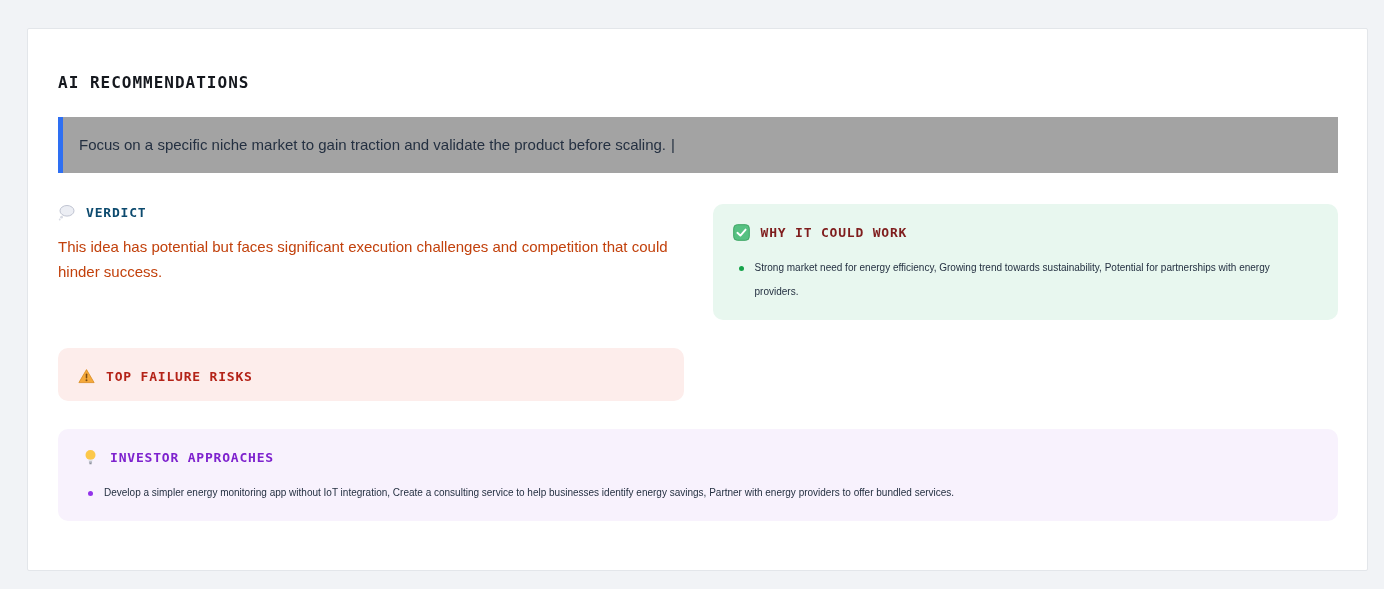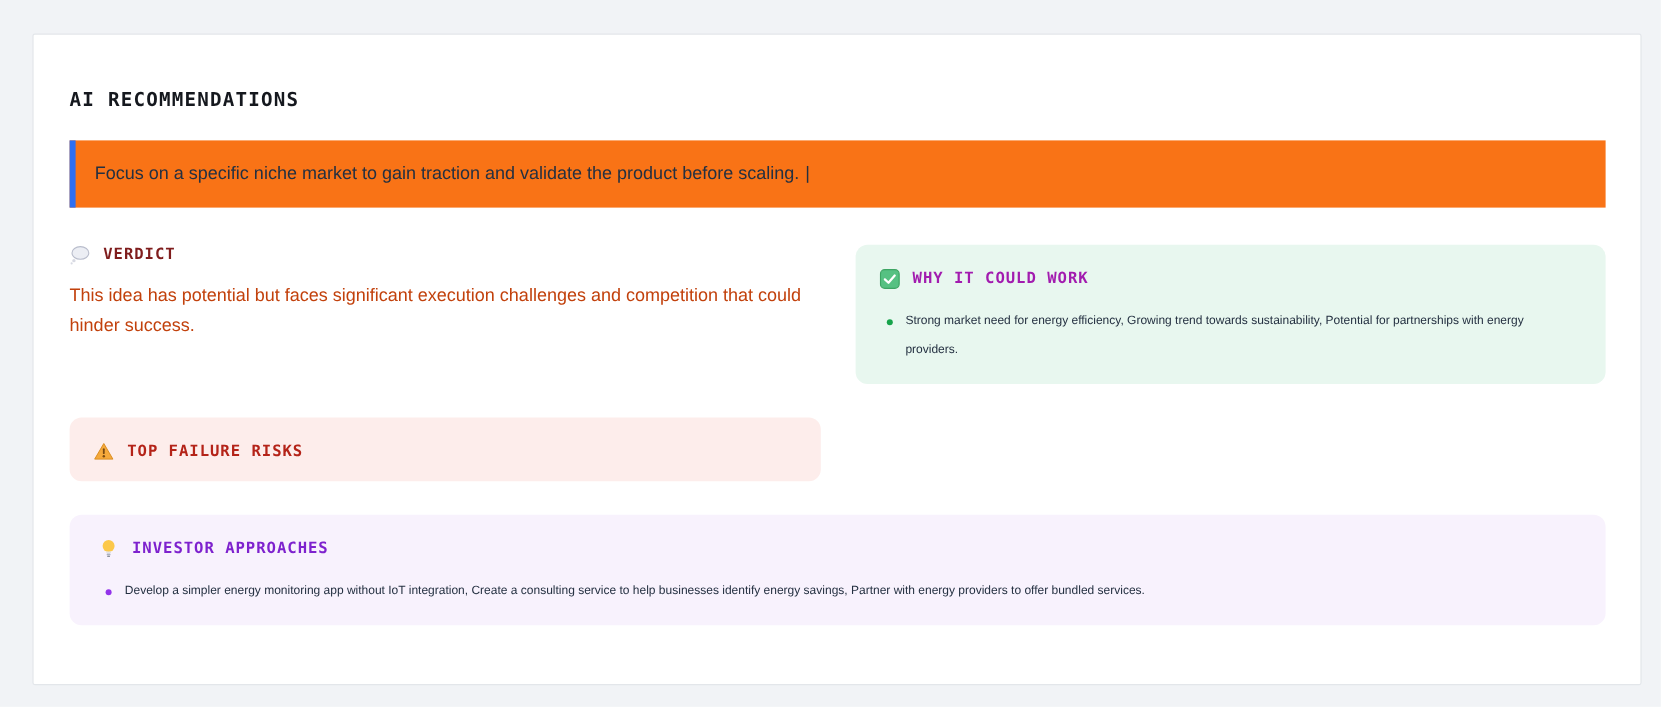--- a/index.html
+++ b/index.html
@@ -23,21 +23,21 @@
   }
   .panel-title {
     font-family: "DejaVu Sans Mono", "Liberation Mono", monospace;
     font-size: 16px;
     font-weight: 700;
     letter-spacing: 1px;
     color: #15181e;
   }
   .quote {
     margin-top: 25px;
-    background: #f97316;
+    background: #a3a3a3;
     border-left: 5px solid #2e6ff2;
     padding: 17px 20px 17px 16px;
     font-size: 15px;
     line-height: 22px;
     color: #243041;
   }
   .quote .cursor { margin-left: 5px; color: #243041; }
   .two-col {
     display: grid;
     grid-template-columns: 1fr 1fr;
@@ -46,38 +46,38 @@
     margin-top: 31px;
   }
   .sec-label {
     display: flex;
     align-items: center;
     gap: 11px;
     font-family: "DejaVu Sans Mono", "Liberation Mono", monospace;
     font-size: 13px;
     font-weight: 700;
     letter-spacing: 0.8px;
-    color: #7f1d1d;
+    color: #0c4a6e;
   }
   .sec-label .ic { width: 17px; height: 17px; flex: none; display: inline-flex; }
   .sec-label .ic svg { width: 100%; height: 100%; }
   .sec-text {
     margin-top: 13px;
     font-size: 15px;
     line-height: 25px;
     color: #c2410c;
   }
   .box {
     border-radius: 10px;
     padding: 20px 24px 16px 20px;
   }
   .box-green  { background: #e8f7ef; }
   .box-red    { background: #fdedeb; }
   .box-purple { background: #f8f2fd; margin-top: 28px; padding-left: 24px; }
-  .box-green .sec-label  { color: #a21caf; }
+  .box-green .sec-label  { color: #7f1d1d; }
   .box-red .sec-label    { color: #b42318; }
   .box-purple .sec-label { color: #7e22ce; }
   .bullet {
     display: flex;
     gap: 11px;
     margin-top: 15px;
     font-size: 10px;
     line-height: 24px;
     color: #243041;
     padding-left: 6px;

